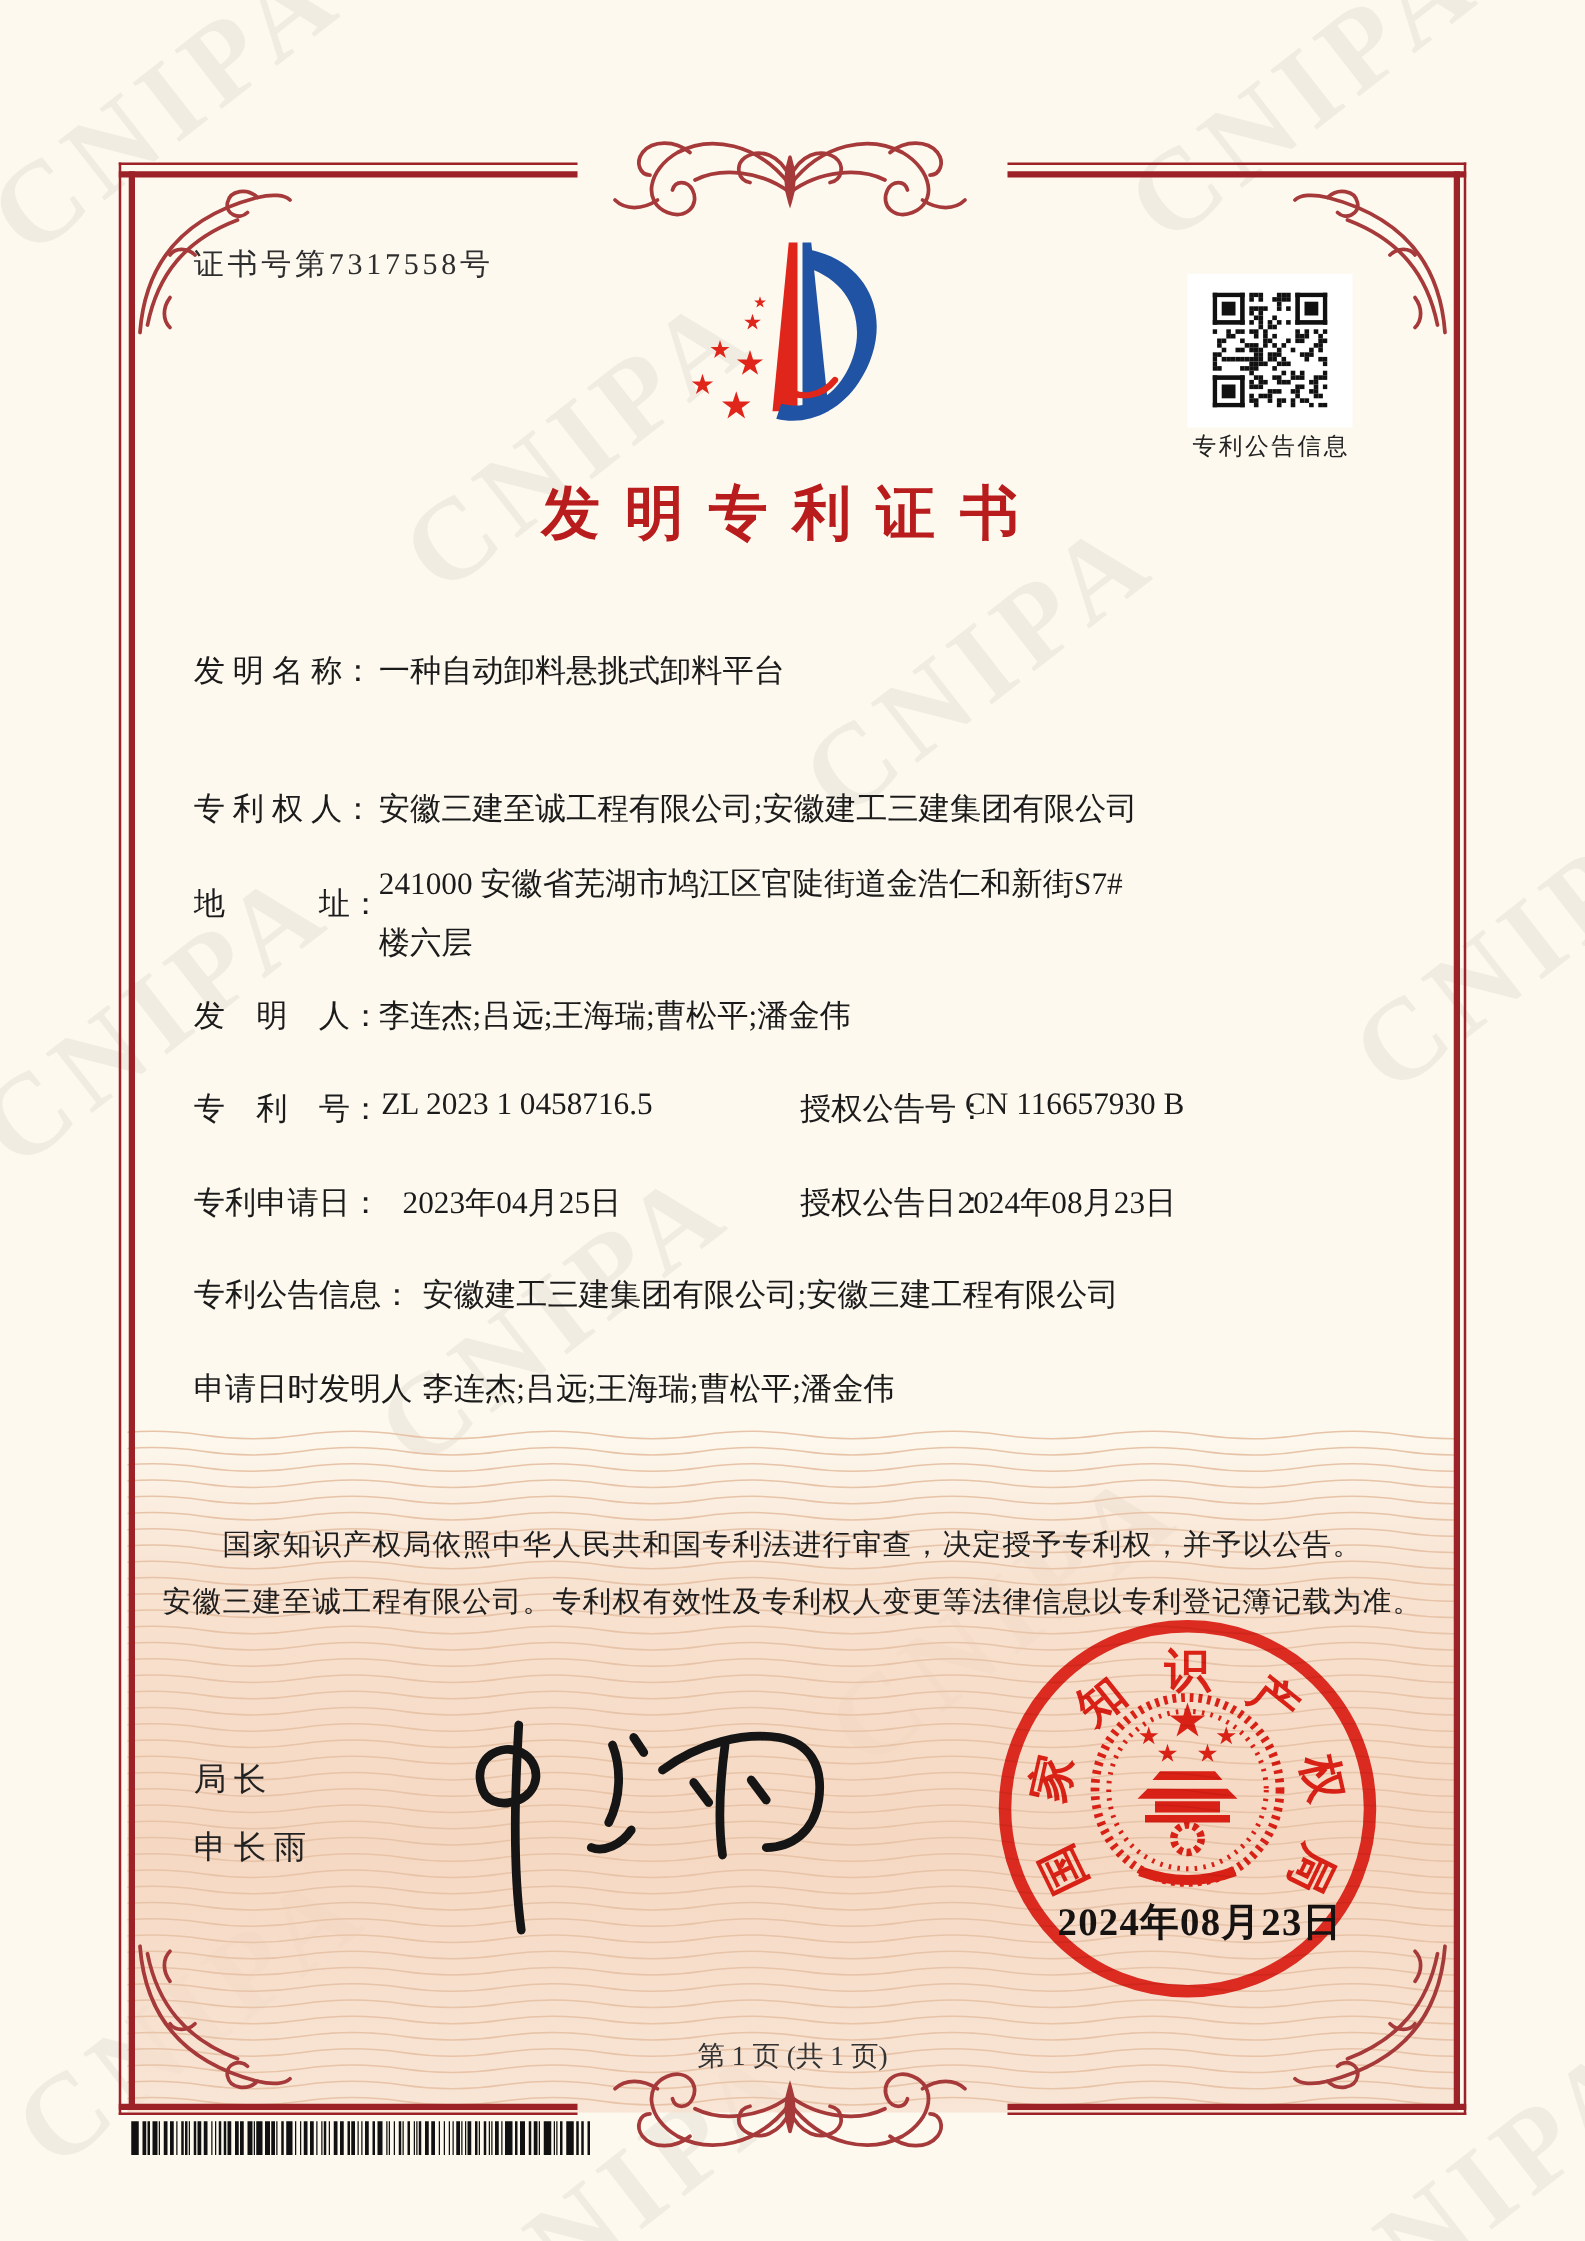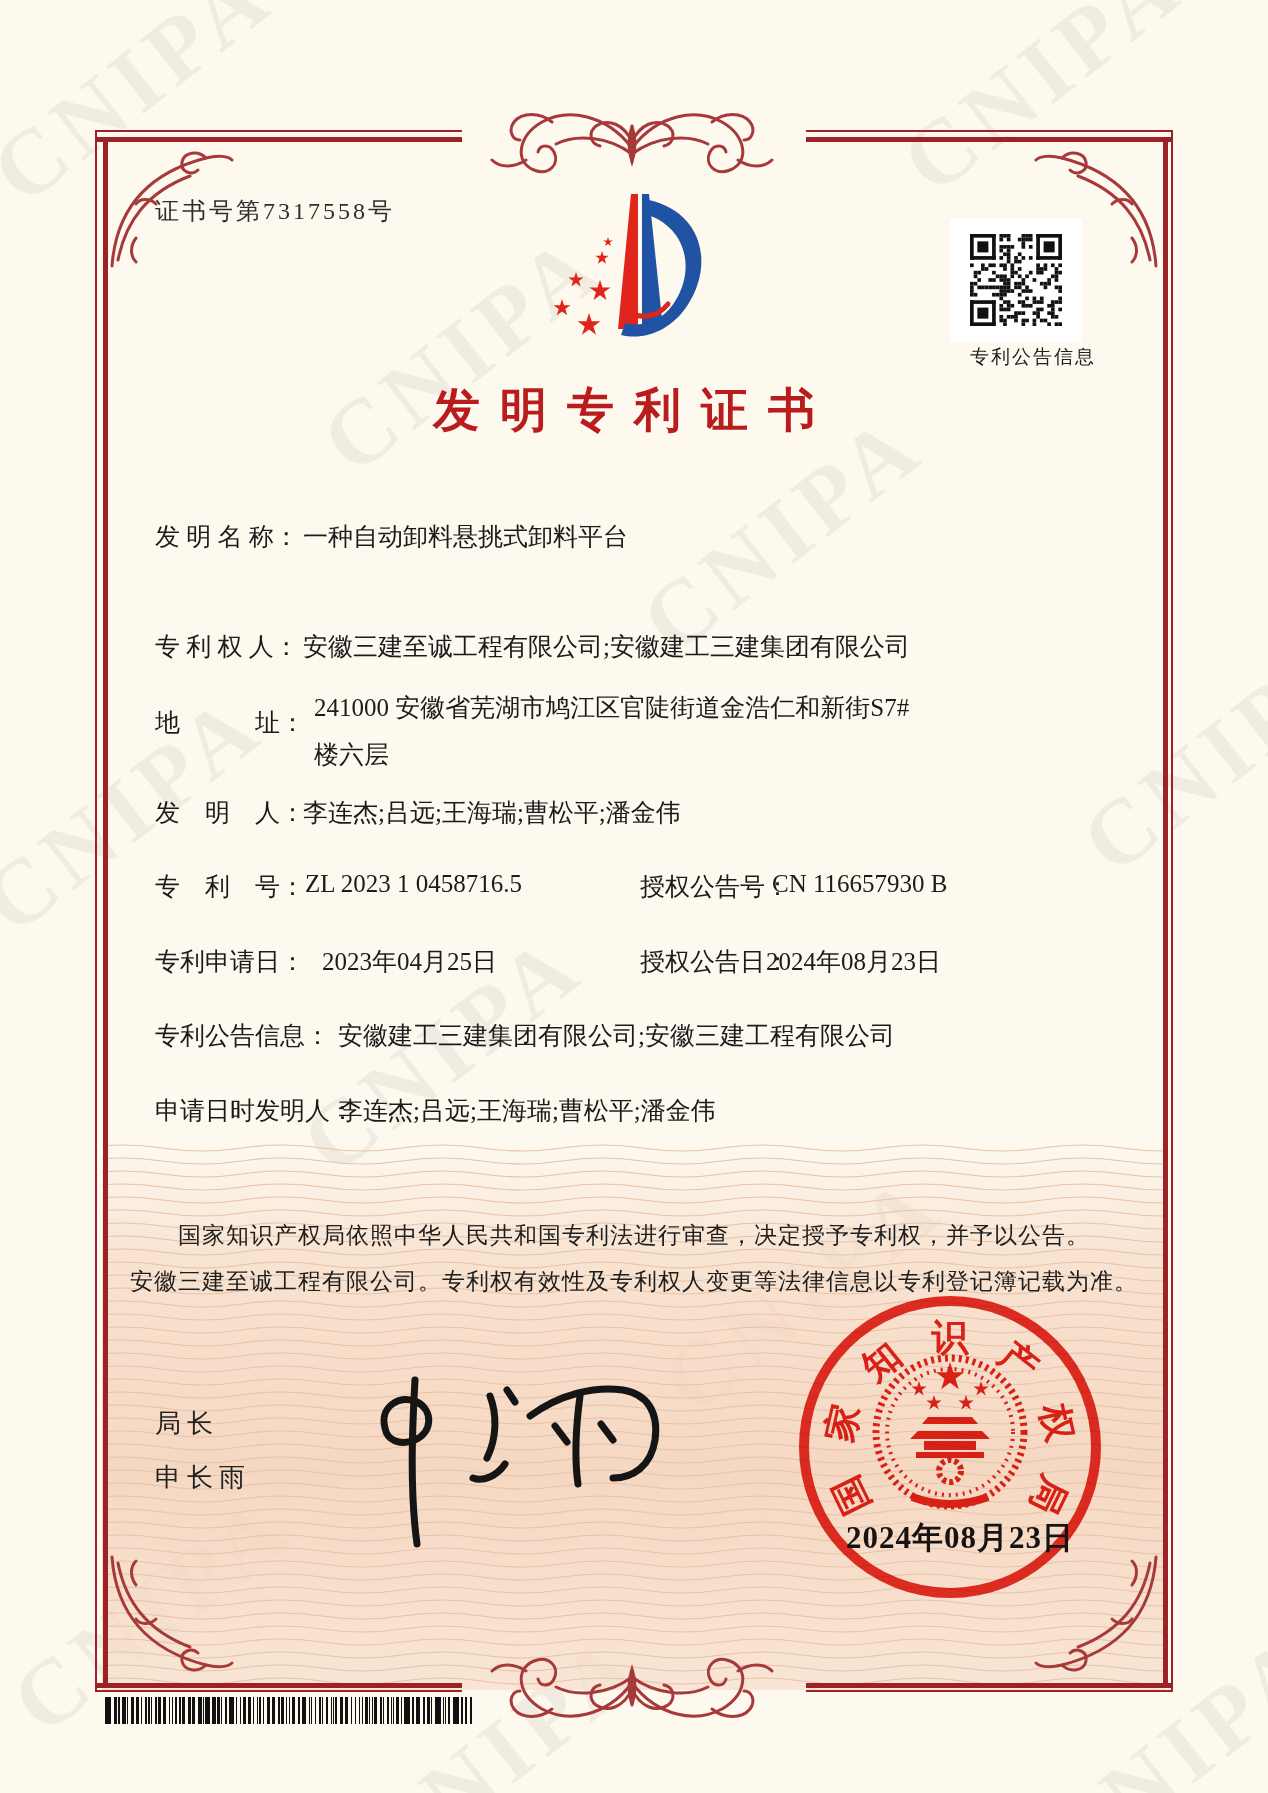--- a/index.html
+++ b/index.html
@@ -11,21 +11,21 @@
   .abs{position:absolute;}
   
   .wm{position:absolute;font-family:"Liberation Serif",serif;font-weight:bold;
       font-size:92px;letter-spacing:8px;color:rgba(140,128,104,0.10);
       transform:rotate(-38deg);white-space:nowrap;pointer-events:none;}
   
   .fl{position:absolute;background:#9c2227;}
   
   .certno{position:absolute;left:155px;top:195px;font-size:24px;letter-spacing:3px;color:#2e2e2e;}
   .qrbox{position:absolute;left:950px;top:219px;width:132px;height:123px;background:#ffffff;}
-  .qrcaption{position:absolute;left:938px;top:344px;width:158px;text-align:right;
+  .qrcaption{position:absolute;left:938px;top:344px;width:158px;text-align:center;
              font-size:19px;letter-spacing:2px;color:#222;}
   .title{position:absolute;left:0;top:379px;width:100%;text-align:center;
          font-size:47px;font-weight:bold;letter-spacing:20px;color:#b91c1c;}
   
   .flabel,.fvalue{position:absolute;font-size:25px;white-space:nowrap;color:#1b1b1b;}
   .fvalue.wrap{white-space:normal;line-height:47px;}
   
   .legal{position:absolute;left:114px;width:1040px;text-align:center;
          font-size:23px;color:#1d1d1d;letter-spacing:1px;}
   
@@ -443,21 +443,21 @@
   <div class="title">发明专利证书</div>
 
   <div>
     <span class="flabel" style="left:155px;top:520px;">发 明 名 称：</span>
     <span class="fvalue" style="left:303px;top:520px;">一种自动卸料悬挑式卸料平台</span>
 
     <span class="flabel" style="left:155px;top:630px;">专 利 权 人：</span>
     <span class="fvalue" style="left:303px;top:630px;">安徽三建至诚工程有限公司;安徽建工三建集团有限公司</span>
 
     <span class="flabel" style="left:155px;top:706px;">地　　　址：</span>
-    <span class="fvalue wrap" style="left:314px;top:684px;width:600px;">241000 安徽省芜湖市鸠江区官陡街道金浩仁和新街S7#楼六层</span>
+    <span class="fvalue wrap" style="left:303px;top:684px;width:600px;">241000 安徽省芜湖市鸠江区官陡街道金浩仁和新街S7#楼六层</span>
 
     <span class="flabel" style="left:155px;top:796px;">发　明　人：</span>
     <span class="fvalue" style="left:303px;top:796px;">李连杰;吕远;王海瑞;曹松平;潘金伟</span>
 
     <span class="flabel" style="left:155px;top:870px;">专　利　号：</span>
     <span class="fvalue" style="left:305px;top:870px;">ZL 2023 1 0458716.5</span>
     <span class="flabel" style="left:640px;top:870px;">授权公告号：</span>
     <span class="fvalue" style="left:772px;top:870px;">CN 116657930 B</span>
 
     <span class="flabel" style="left:155px;top:945px;">专利申请日：</span>
@@ -520,16 +520,17 @@
         <text transform="translate(80.7,163.9) rotate(-77.3)" text-anchor="middle" dominant-baseline="central" fill="#e1261c" font-size="37" font-weight="bold">家</text>
         <text transform="translate(119.3,102.1) rotate(-38.7)" text-anchor="middle" dominant-baseline="central" fill="#e1261c" font-size="37" font-weight="bold">知</text>
         <text transform="translate(188.0,78.0) rotate(0.0)" text-anchor="middle" dominant-baseline="central" fill="#e1261c" font-size="37" font-weight="bold">识</text>
         <text transform="translate(256.7,102.1) rotate(38.7)" text-anchor="middle" dominant-baseline="central" fill="#e1261c" font-size="37" font-weight="bold">产</text>
         <text transform="translate(295.3,163.9) rotate(77.3)" text-anchor="middle" dominant-baseline="central" fill="#e1261c" font-size="37" font-weight="bold">权</text>
         <text transform="translate(286.9,236.2) rotate(116.0)" text-anchor="middle" dominant-baseline="central" fill="#e1261c" font-size="37" font-weight="bold">局</text>
       </g>
     <text class="sealdate" x="198" y="289" text-anchor="middle">2024年08月23日</text>
   </svg>
 
+  <div class="footer">第 1 页 (共 1 页)</div>
 
   <div class="barcode" id="barcode"><i style="width: 6px;"></i><em style="width: 3px;"></em><i style="width: 3px;"></i><em style="width: 1px;"></em><i style="width: 2px;"></i><em style="width: 2px;"></em><i style="width: 4px;"></i><em style="width: 1px;"></em><i style="width: 1px;"></i><em style="width: 3px;"></em><i style="width: 3px;"></i><em style="width: 2px;"></em><i style="width: 3px;"></i><em style="width: 2px;"></em><i style="width: 1px;"></i><em style="width: 3px;"></em><i style="width: 2px;"></i><em style="width: 1px;"></em><i style="width: 2px;"></i><em style="width: 1px;"></em><i style="width: 1px;"></i><em style="width: 3px;"></em><i style="width: 2px;"></i><em style="width: 1px;"></em><i style="width: 3px;"></i><em style="width: 2px;"></em><i style="width: 3px;"></i><em style="width: 3px;"></em><i style="width: 1px;"></i><em style="width: 2px;"></em><i style="width: 1px;"></i><em style="width: 2px;"></em><i style="width: 2px;"></i><em style="width: 2px;"></em><i style="width: 2px;"></i><em style="width: 1px;"></em><i style="width: 3px;"></i><em style="width: 3px;"></em><i style="width: 3px;"></i><em style="width: 1px;"></em><i style="width: 3px;"></i><em style="width: 3px;"></em><i style="width: 4px;"></i><em style="width: 1px;"></em><i style="width: 1px;"></i><em style="width: 1px;"></em><i style="width: 5px;"></i><em style="width: 2px;"></em><i style="width: 4px;"></i><em style="width: 1px;"></em><i style="width: 3px;"></i><em style="width: 1px;"></em><i style="width: 1px;"></i><em style="width: 3px;"></em><i style="width: 2px;"></i><em style="width: 2px;"></em><i style="width: 5px;"></i><em style="width: 2px;"></em><i style="width: 1px;"></i><em style="width: 3px;"></em><i style="width: 1px;"></i><em style="width: 2px;"></em><i style="width: 3px;"></i><em style="width: 2px;"></em><i style="width: 3px;"></i><em style="width: 2px;"></em><i style="width: 1px;"></i><em style="width: 3px;"></em><i style="width: 1px;"></i><em style="width: 1px;"></em><i style="width: 2px;"></i><em style="width: 2px;"></em><i style="width: 1px;"></i><em style="width: 3px;"></em><i style="width: 3px;"></i><em style="width: 2px;"></em><i style="width: 3px;"></i><em style="width: 3px;"></em><i style="width: 2px;"></i><em style="width: 1px;"></em><i style="width: 3px;"></i><em style="width: 2px;"></em><i style="width: 1px;"></i><em style="width: 2px;"></em><i style="width: 1px;"></i><em style="width: 2px;"></em><i style="width: 3px;"></i><em style="width: 3px;"></em><i style="width: 2px;"></i><em style="width: 2px;"></em><i style="width: 4px;"></i><em style="width: 3px;"></em><i style="width: 1px;"></i><em style="width: 1px;"></em><i style="width: 1px;"></i><em style="width: 3px;"></em><i style="width: 1px;"></i><em style="width: 3px;"></em><i style="width: 2px;"></i><em style="width: 1px;"></em><i style="width: 1px;"></i><em style="width: 3px;"></em><i style="width: 2px;"></i><em style="width: 3px;"></em><i style="width: 1px;"></i><em style="width: 1px;"></em><i style="width: 1px;"></i><em style="width: 1px;"></em><i style="width: 2px;"></i><em style="width: 3px;"></em><i style="width: 3px;"></i><em style="width: 2px;"></em><i style="width: 3px;"></i><em style="width: 3px;"></em><i style="width: 1px;"></i><em style="width: 3px;"></em><i style="width: 1px;"></i><em style="width: 3px;"></em><i style="width: 1px;"></i><em style="width: 2px;"></em><i style="width: 1px;"></i><em style="width: 2px;"></em><i style="width: 3px;"></i><em style="width: 1px;"></em><i style="width: 1px;"></i><em style="width: 2px;"></em><i style="width: 1px;"></i><em style="width: 1px;"></em><i style="width: 3px;"></i><em style="width: 3px;"></em><i style="width: 2px;"></i><em style="width: 1px;"></em><i style="width: 1px;"></i><em style="width: 3px;"></em><i style="width: 2px;"></i><em style="width: 2px;"></em><i style="width: 1px;"></i><em style="width: 1px;"></em><i style="width: 1px;"></i><em style="width: 2px;"></em><i style="width: 3px;"></i><em style="width: 2px;"></em><i style="width: 1px;"></i><em style="width: 2px;"></em><i style="width: 6px;"></i><em style="width: 2px;"></em><i style="width: 2px;"></i><em style="width: 2px;"></em><i style="width: 4px;"></i><em style="width: 3px;"></em><i style="width: 2px;"></i><em style="width: 2px;"></em><i style="width: 3px;"></i><em style="width: 1px;"></em><i style="width: 1px;"></i><em style="width: 3px;"></em><i style="width: 6px;"></i><em style="width: 2px;"></em><i style="width: 1px;"></i><em style="width: 1px;"></em><i style="width: 1px;"></i><em style="width: 2px;"></em><i style="width: 2px;"></i><em style="width: 3px;"></em><i style="width: 6px;"></i><em style="width: 2px;"></em><i style="width: 2px;"></i><em style="width: 2px;"></em><i style="width: 2px;"></i><em style="width: 3px;"></em><i style="width: 2px;"></i><em style="width: 2px;"></em></div>
 
 </div>
 
 </body></html>

